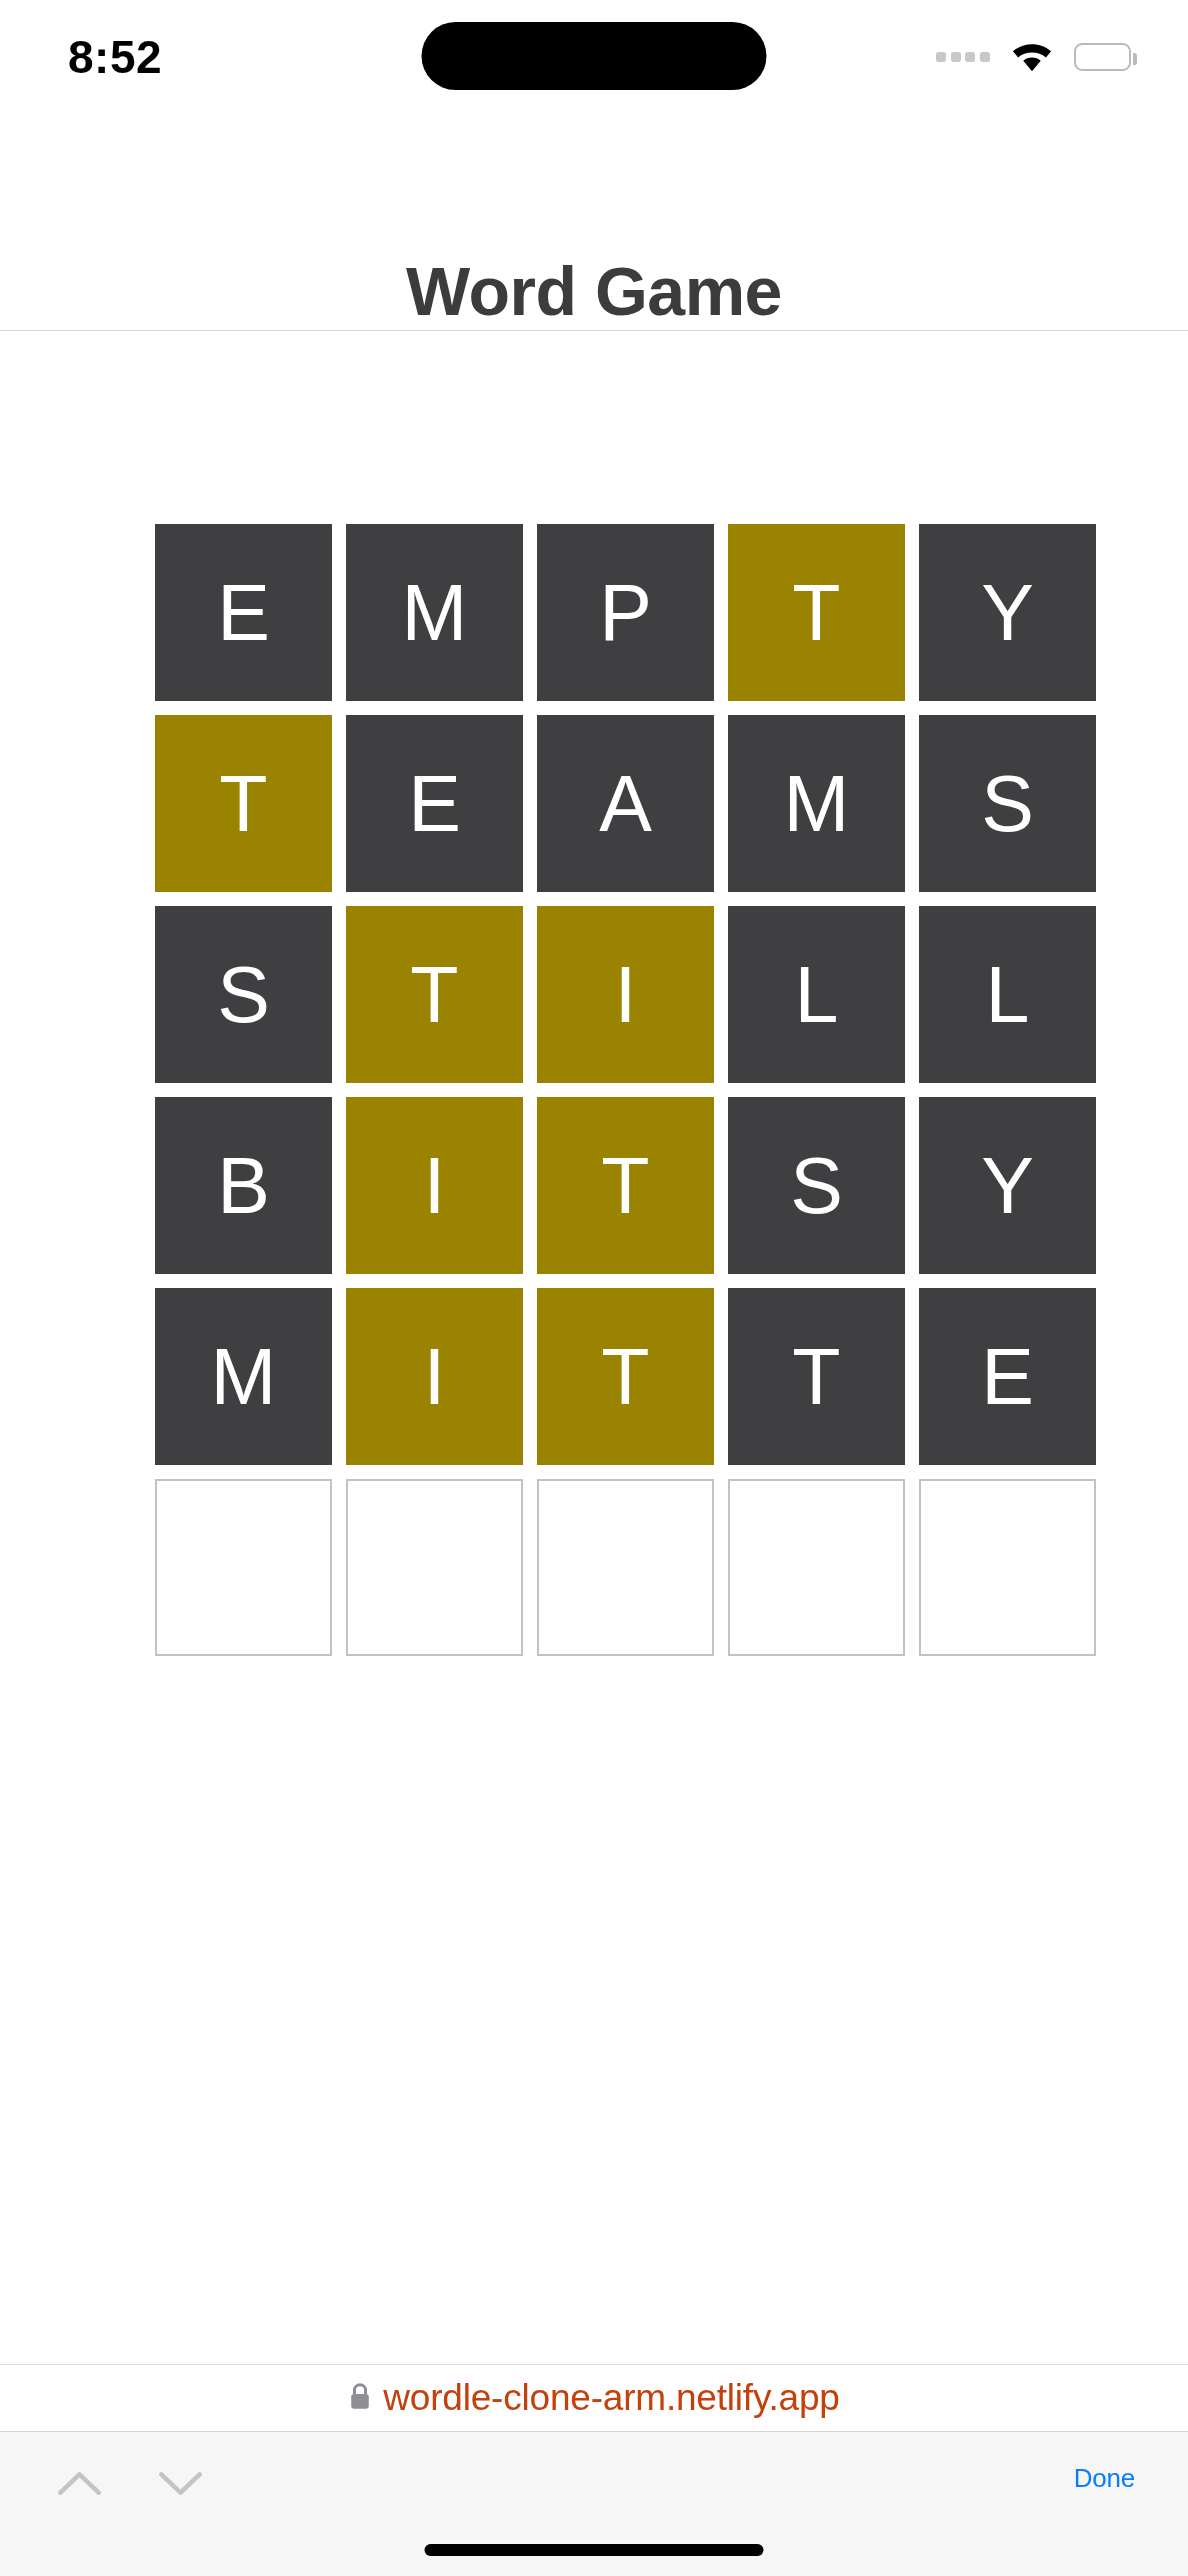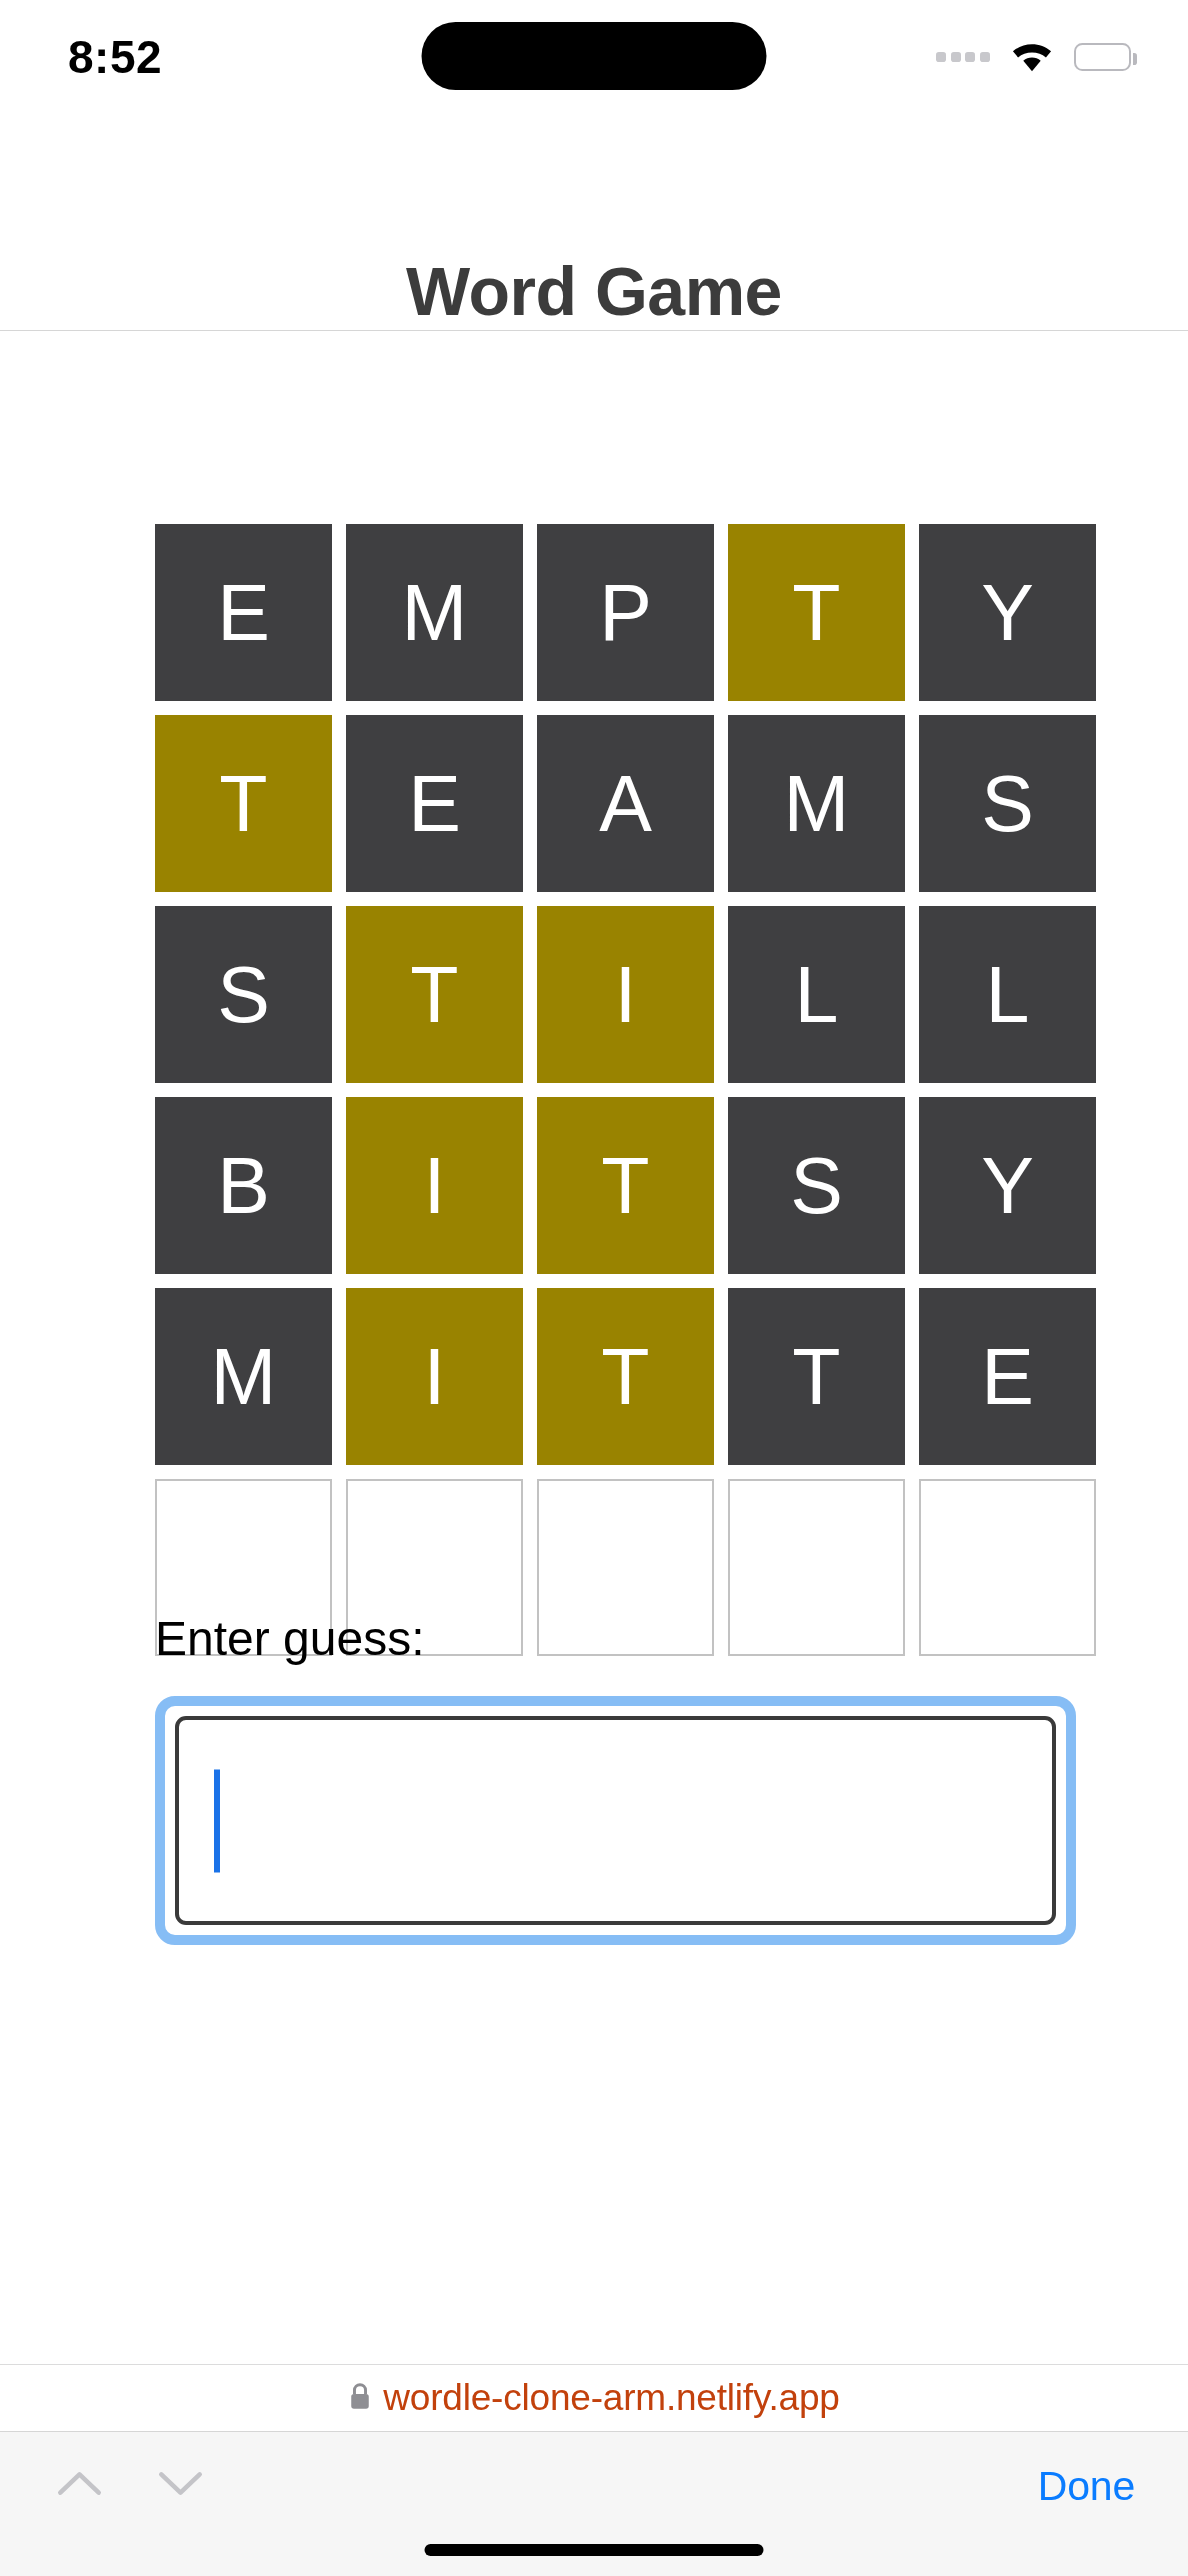--- a/index.html
+++ b/index.html
@@ -110,21 +110,21 @@
 
   .toolbar{
     position:absolute; bottom:0; left:0; width:1188px; height:145px;
     background:#f6f6f6; border-top:1.8px solid #d6d6d6;
     display:flex; align-items:flex-start; justify-content:space-between;
     padding:31px 53px 0 53px;
   }
   .toolbar-left{ display:flex; gap:48px; align-items:center; }
   .chev{ width:53px; height:41px; display:block; }
   .done-btn{
-    font-size:41px; color:#0a7cff; font-weight:400; letter-spacing:-0.2px;
+    font-size:26px; color:#0a7cff; font-weight:400; letter-spacing:-0.2px;
     background:none; border:none; cursor:pointer;
     font-family:"Liberation Sans", sans-serif;
   }
   .home-indicator{
     position:absolute; bottom:20px; left:50%; transform:translateX(-50%);
     width:339px; height:12px; background:#000; border-radius:7.4px;
   }
 </style>
 </head>
 <body>
@@ -183,28 +183,20 @@
       <div class="tile present">T</div>
       <div class="tile absent">T</div>
       <div class="tile absent">E</div>
       <div class="tile empty"></div>
       <div class="tile empty"></div>
       <div class="tile empty"></div>
       <div class="tile empty"></div>
       <div class="tile empty"></div>
     </div>
 
-  <div class="input-section">
-    <label class="input-label">Enter guess:</label>
-    <div class="input-focus-ring">
-      <div class="guess-input">
-        <span class="caret"></span>
-      </div>
-    </div>
-  </div>
 
 </div>
 
 <div class="url-bar">
   <span class="lock-icon">
     <svg width="24" height="29.5" viewBox="0 0 26 32">
       <path d="M7 13 V9 A6 6 0 0 1 19 9 V13" fill="none" stroke="#8e8e93" stroke-width="3.2"></path>
       <rect x="3.5" y="13" width="19" height="16" rx="3" fill="#8e8e93"></rect>
     </svg>
   </span>

